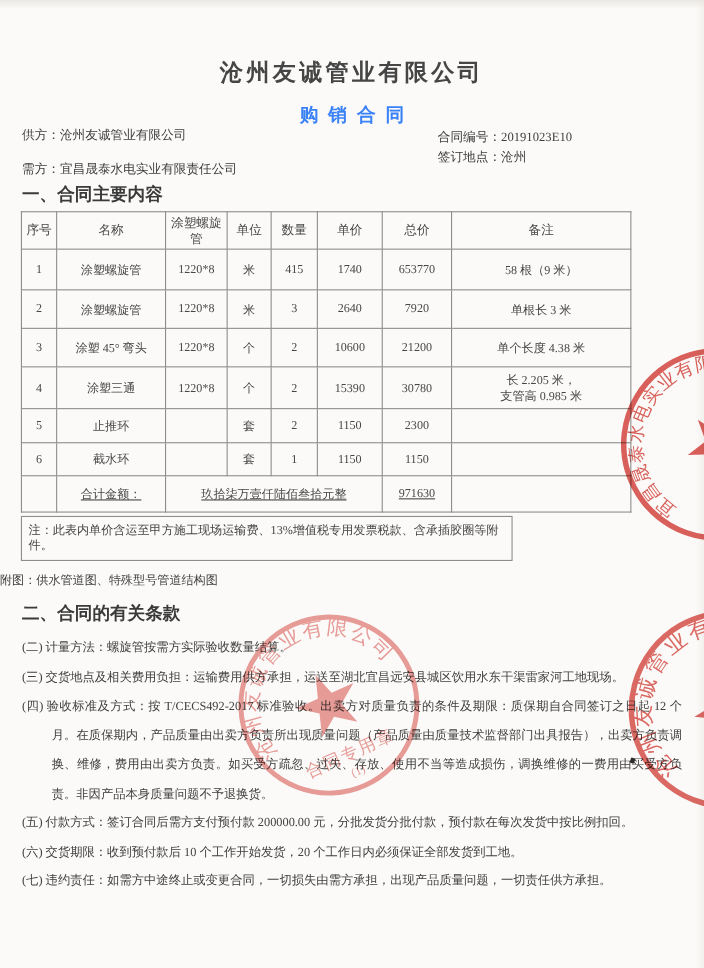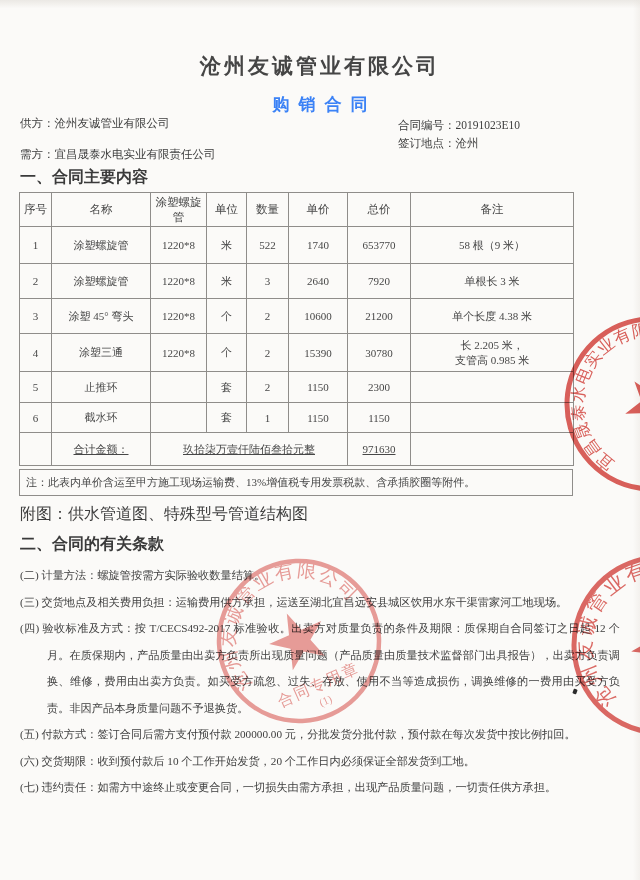--- a/index.html
+++ b/index.html
@@ -41,24 +41,24 @@
   .items-table td { border:1px solid #8f8d8a; padding:1px 2px; vertical-align:middle; }
   .items-table tr:nth-child(1){height:34px; font-size:11.5px;}
   .items-table tr:nth-child(2){height:37px;}
   .items-table tr:nth-child(3){height:35px;}
   .items-table tr:nth-child(4){height:35px;}
   .items-table tr:nth-child(5){height:38px;}
   .items-table tr:nth-child(6){height:31px;}
   .items-table tr:nth-child(7){height:30px;}
   .items-table tr:nth-child(8){height:33px;text-decoration:underline;}
   .note-box {
-    margin:3px 0 0 19px; width:554px; border:1px solid #8f8d8a;
+    margin:3px 0 0 19px; width:447px; border:1px solid #8f8d8a;
     padding:5px 6px 6px 6px; font-size:11px; line-height:14px; color:#454545;
   }
-  .attachment { margin-top:9px; padding-left:20px; font-size:16px; line-height:18px; }
+  .attachment { margin-top:9px; font-size:11px; line-height:18px; }
   .sec2-heading { margin-top:11px; }
   .clauses { margin-top:7px; padding:0 20px 0 20px; font-size:11.2px; line-height:26.5px; color:#404040; }
   .clause { margin:0; text-align:justify; }
   .clause.hang { padding-left:27px; text-indent:-27px; }
   
   .stamp { position:absolute; mix-blend-mode:multiply; pointer-events:none; }
   .stamp text, .stamp textPath { font-family:"Liberation Serif","DejaVu Serif",serif; }
   .stamp-buyer { left:547px; top:299px; transform:rotate(-38deg); opacity:.85; }
   .stamp-supplier-center { left:204px; top:546px; transform:rotate(-24deg); opacity:.52; }
   .stamp-supplier-right { left:557px; top:540px; transform:rotate(-30deg); opacity:.8; }
@@ -107,21 +107,21 @@
       <td>数量</td>
       <td>单价</td>
       <td>总价</td>
       <td>备注</td>
     </tr>
     <tr>
       <td>1</td>
       <td>涂塑螺旋管</td>
       <td>1220*8</td>
       <td>米</td>
-      <td>522</td>
+      <td>415</td>
       <td>1740</td>
       <td>653770</td>
       <td>58 根（9 米）</td>
     </tr>
     <tr>
       <td>2</td>
       <td>涂塑螺旋管</td>
       <td>1220*8</td>
       <td>米</td>
       <td>3</td>

